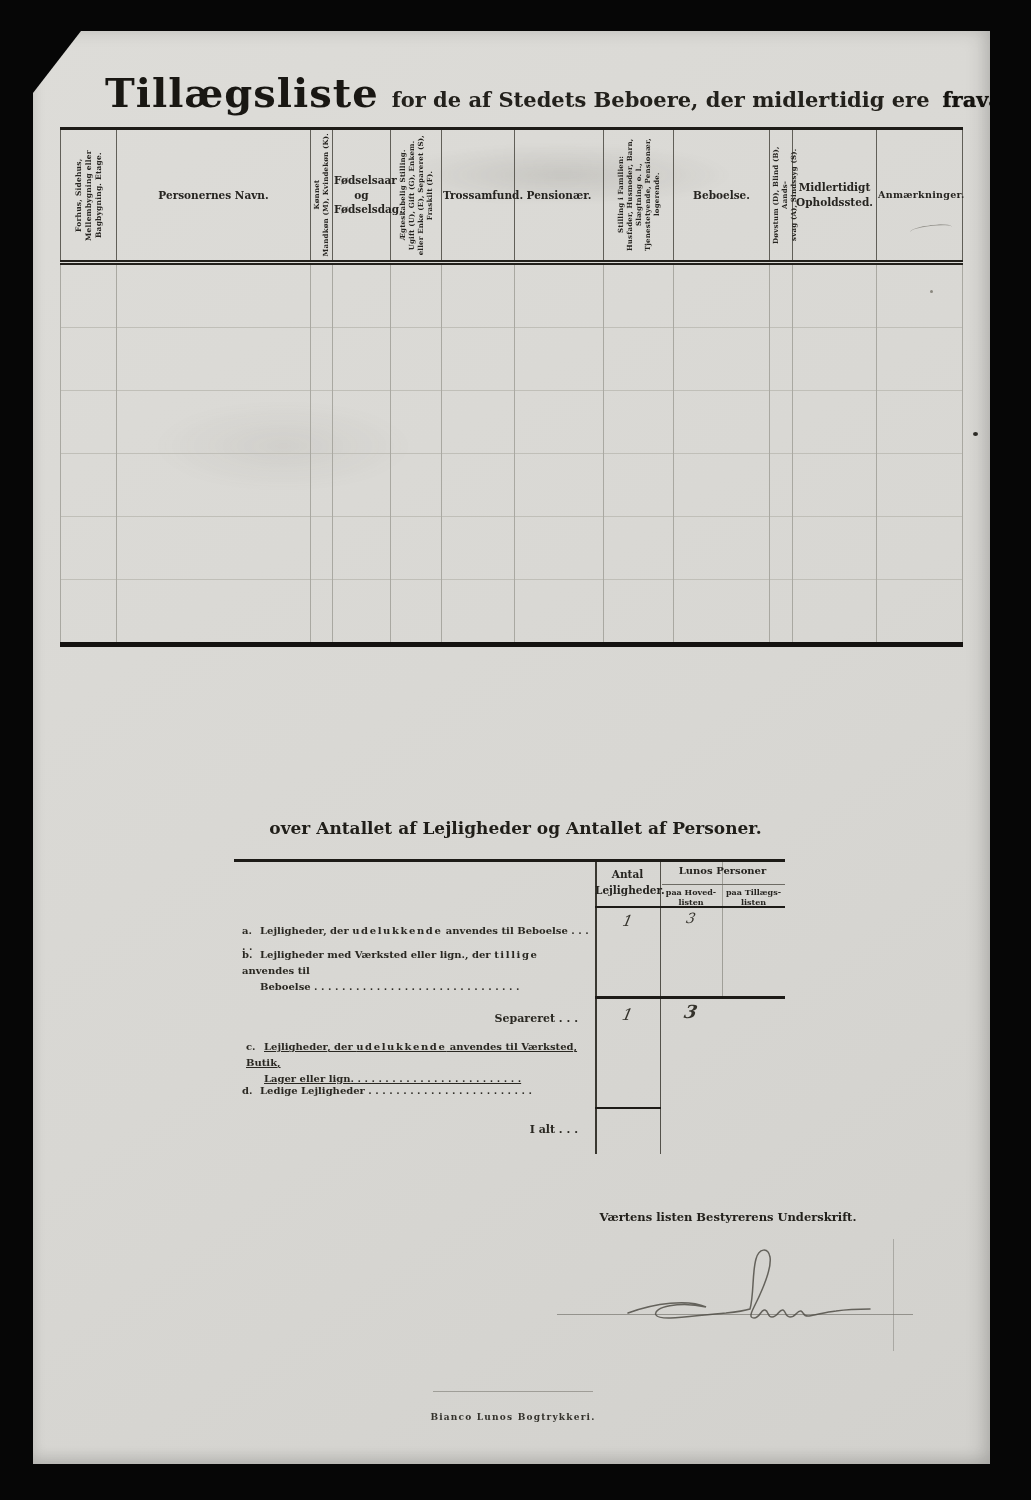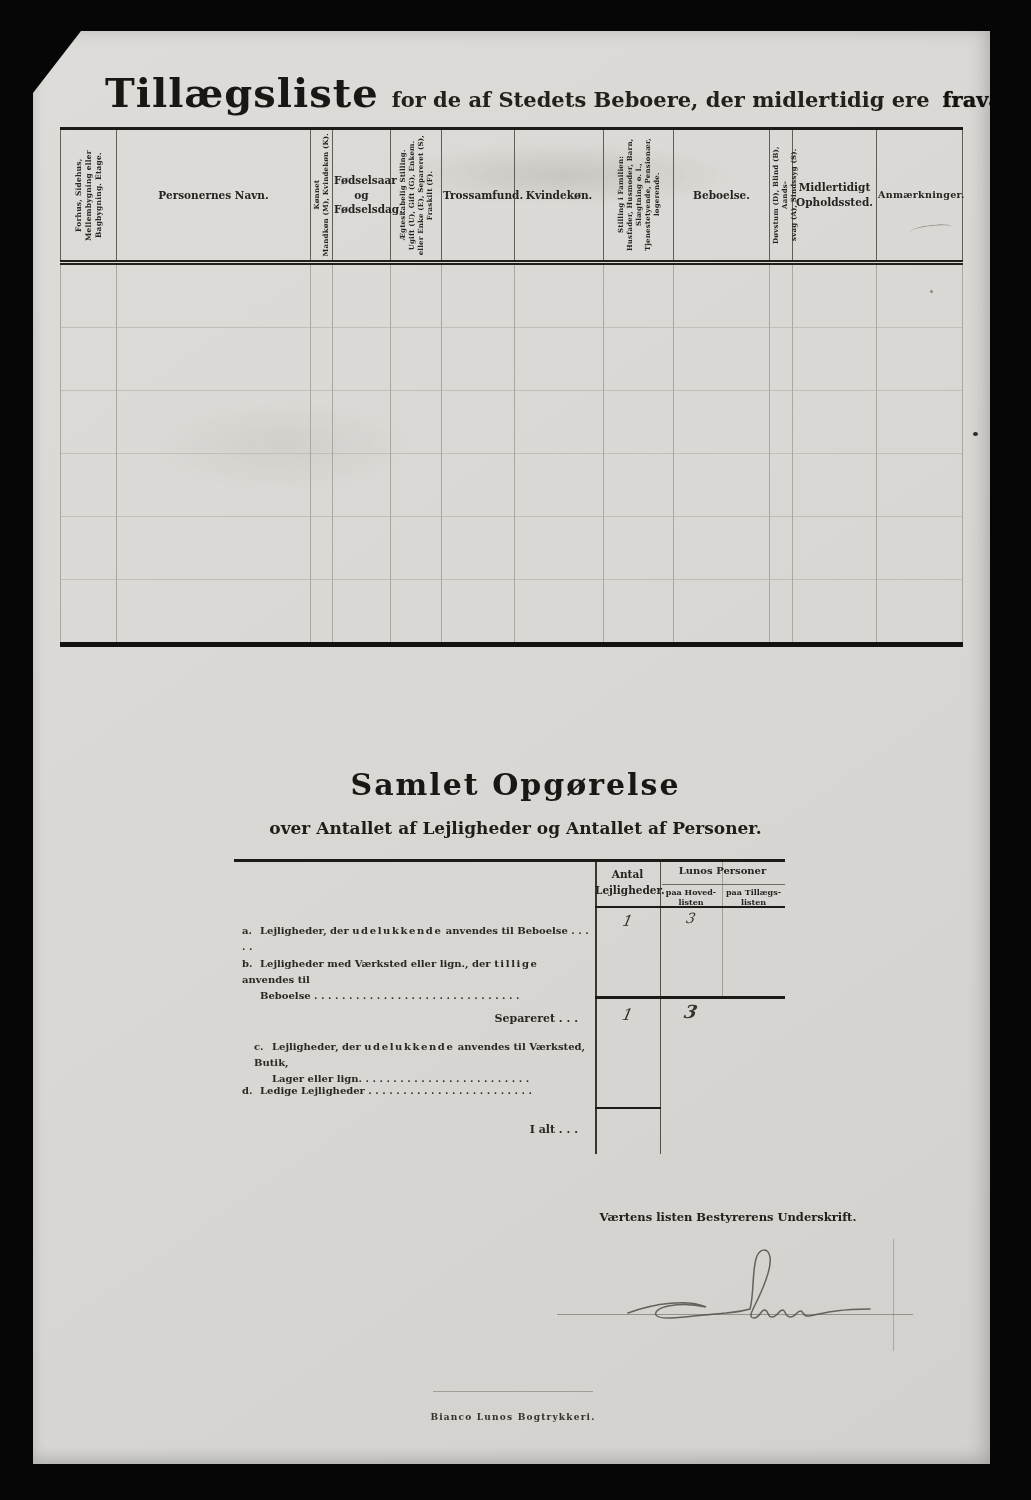--- a/index.html
+++ b/index.html
@@ -132,21 +132,21 @@
           <th>
               <div class="vert sm">Ægteskabelig Stilling.
 Ugift (U), Gift (G), Enkem.
 eller Enke (E), Separeret (S),
 Fraskilt (F).</div>
             </th>
           <th>
               <div class="hz">Trossamfund.</div>
             </th>
           <th>
-              <div class="hz">Kvindekøn.</div>
+              <div class="hz">Pensionær.</div>
             </th>
           <th>
               <div class="vert sm">Stilling i Familien:
 Husfader, Husmoder, Barn,
 Slægtning o. l.,
 Tjenestetyende, Pensionær,
 logerende.</div>
             </th>
           <th>
               <div class="hz">Beboelse.</div>
@@ -245,21 +245,20 @@
             <td></td>
             <td></td>
             <td></td>
             <td></td>
             <td></td>
             <td></td>
           </tr>
         </tbody>
     </table>
 
-    <h2 class="sum-title" style="margin:0;">Samlet Opgørelse</h2>
     <h3 class="sum-subtitle" style="margin:0;">over Antallet af Lejligheder og Antallet af Personer.</h3>
 
     <div class="sumtab">
       <div class="ln st-top"></div>
       <div class="ln st-v0"></div>
       <div class="ln st-v1"></div>
       <div class="ln st-v2"></div>
       <div class="ln st-grpline"></div>
       <div class="ln st-hdrline"></div>
       <div class="ln st-bline"></div>
@@ -269,26 +268,26 @@
 Lejligheder.</div>
       <div class="st-txt st-group">Lunos Personer</div>
       <div class="st-txt st-sub st-sub1">paa Hoved-
 listen</div>
       <div class="st-txt st-sub st-sub2">paa Tillægs-
 listen</div>
 
       <div class="st-row" style="left:8px;top:64px;width:348px;">
         <span class="st-pre">a.</span><span>Lejligheder, der </span><span class="sperr">udelukkende</span><span> anvendes til Beboelse . . . . .</span>
       </div>
-      <div class="st-row" style="left:8px;top:88px;width:348px;margin-top:9px;">
+      <div class="st-row" style="left:8px;top:88px;width:348px;">
         <span class="st-pre">b.</span><span>Lejligheder med Værksted eller lign., der </span><span class="sperr">tillige</span><span> anvendes til</span>
         <div style="padding-left:18px;">Beboelse . . . . . . . . . . . . . . . . . . . . . . . . . . . . . .</div>
       </div>
       <div class="st-row st-right" style="left:0;top:151px;">Separeret . . .</div>
-      <div class="st-row" style="left:20px;top:180px;width:348px;">
+      <div class="st-row" style="left:12px;top:180px;width:348px;text-decoration:underline;">
         <span class="st-pre">c.</span><span>Lejligheder, der </span><span class="sperr">udelukkende</span><span> anvendes til Værksted, Butik,</span>
         <div style="padding-left:18px;">Lager eller lign.  . . . . . . . . . . . . . . . . . . . . . . . .</div>
       </div>
       <div class="st-row" style="left:8px;top:224px;width:348px;">
         <span class="st-pre">d.</span><span>Ledige Lejligheder . . . . . . . . . . . . . . . . . . . . . . . .</span>
       </div>
       <div class="st-row st-right" style="left:0;top:262px;">I alt . . .</div>
 
       <div class="hand" style="left:361px;top:53px;width:65px;font-size:15px;">1</div>
       <div class="hand" style="left:426px;top:51px;width:62px;font-size:14px;">3</div>

